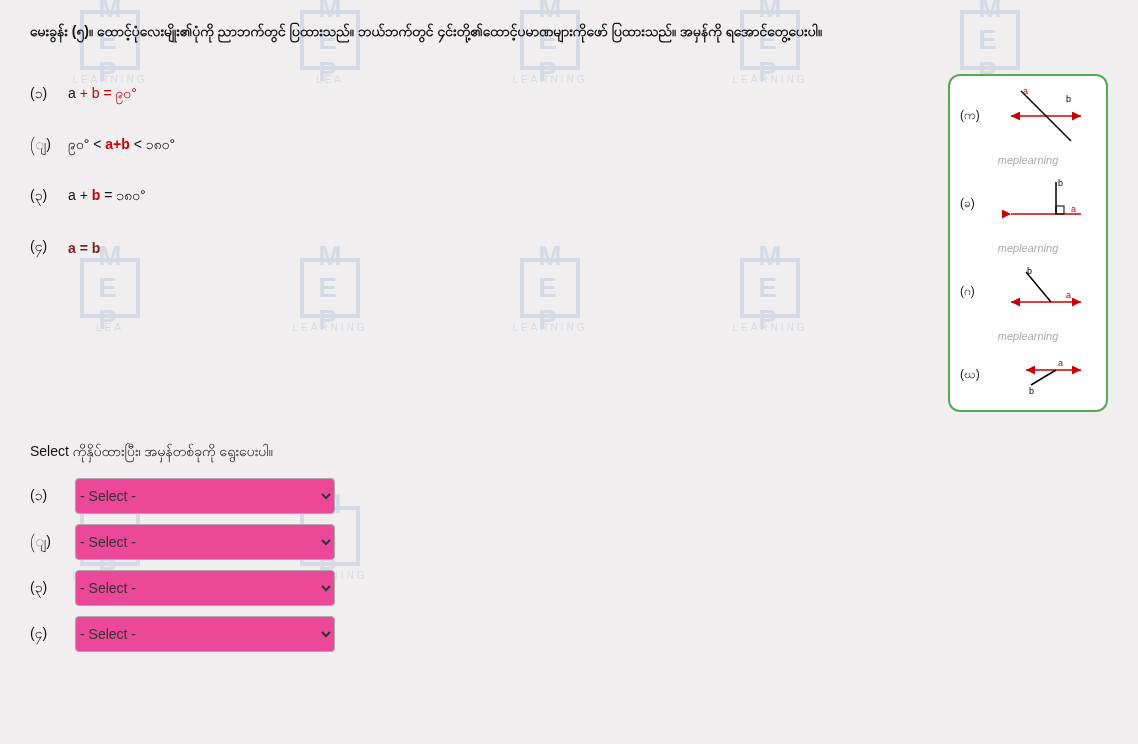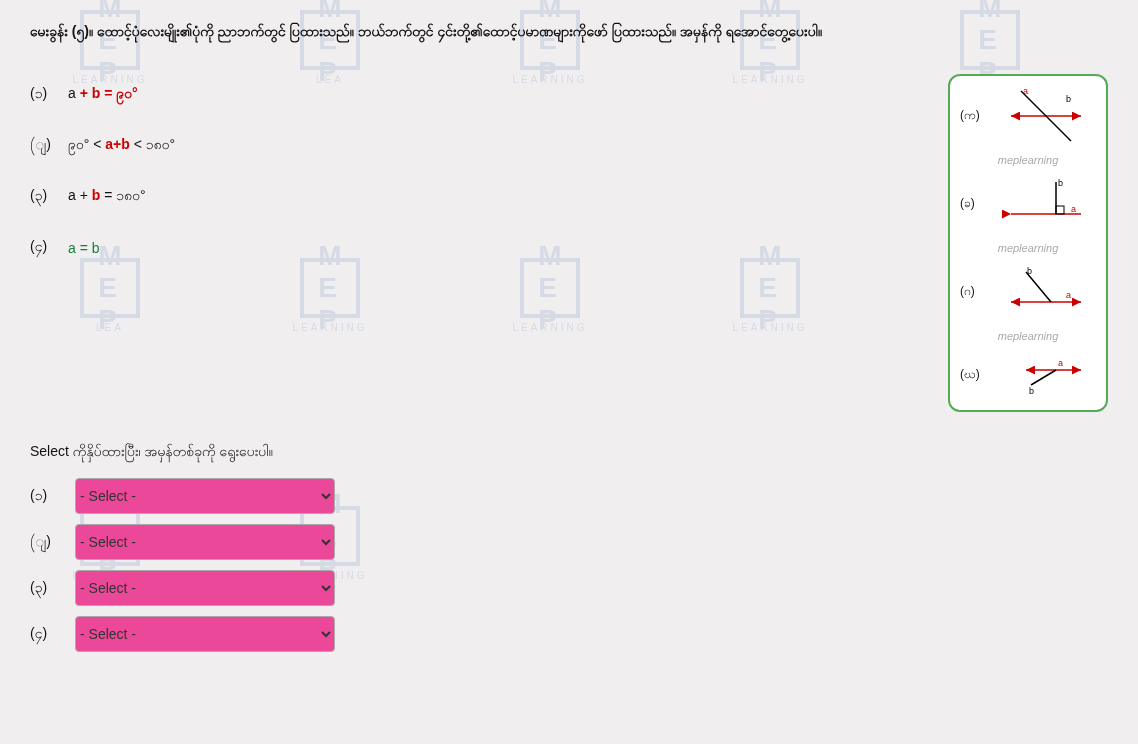--- a/index.html
+++ b/index.html
@@ -225,42 +225,42 @@
   <div class="header-text">မေးခွန်း (၅)။ ထောင့်ပုံလေးမျိုး၏ပုံကို ညာဘက်တွင် ပြထားသည်။ ဘယ်ဘက်တွင် ၄င်းတို့၏ထောင့်ပမာဏများကိုဖော် ပြထားသည်။ အမှန်ကို ရအောင်တွေ့ပေးပါ။</div>
 
   <div class="question-area">
 
     <div class="question-list">
 
       <div class="question-item">
         <span class="question-label">(၁)</span>
         <span>
           <span style="color:#111;">a</span>
-          <span style="color:#cc0000; font-weight:bold;"> + b = ၉၀°</span>
+          <span style="color:#cc0000; font-weight:normal;"> + b = ၉၀°</span>
         </span>
       </div>
 
       <div class="question-item">
         <span class="question-label">(ျ)</span>
         <span>
           ၉၀° &lt; <span style="color:#cc0000; font-weight:bold;margin-top:19px;">a+b</span> &lt; ၁၈၀°
         </span>
       </div>
 
       <div class="question-item">
         <span class="question-label">(၃)</span>
         <span>
           a + <span style="color:#cc0000; font-weight:bold;">b</span> = ၁၈၀°
         </span>
       </div>
 
       <div class="question-item">
         <span class="question-label">(၄)</span>
         <span>
-          <span style="color:#15803d; font-weight:normal;">a = b</span>
+          <span style="color:#7f1d1d; font-weight:bold;">a = b</span>
         </span>
       </div>
 
     </div>
 
     <div class="diagram-box">
 
       <div class="diagram-item">
         <span class="diagram-label">(က)</span>
         <svg width="90" height="60" viewBox="0 0 90 60">

